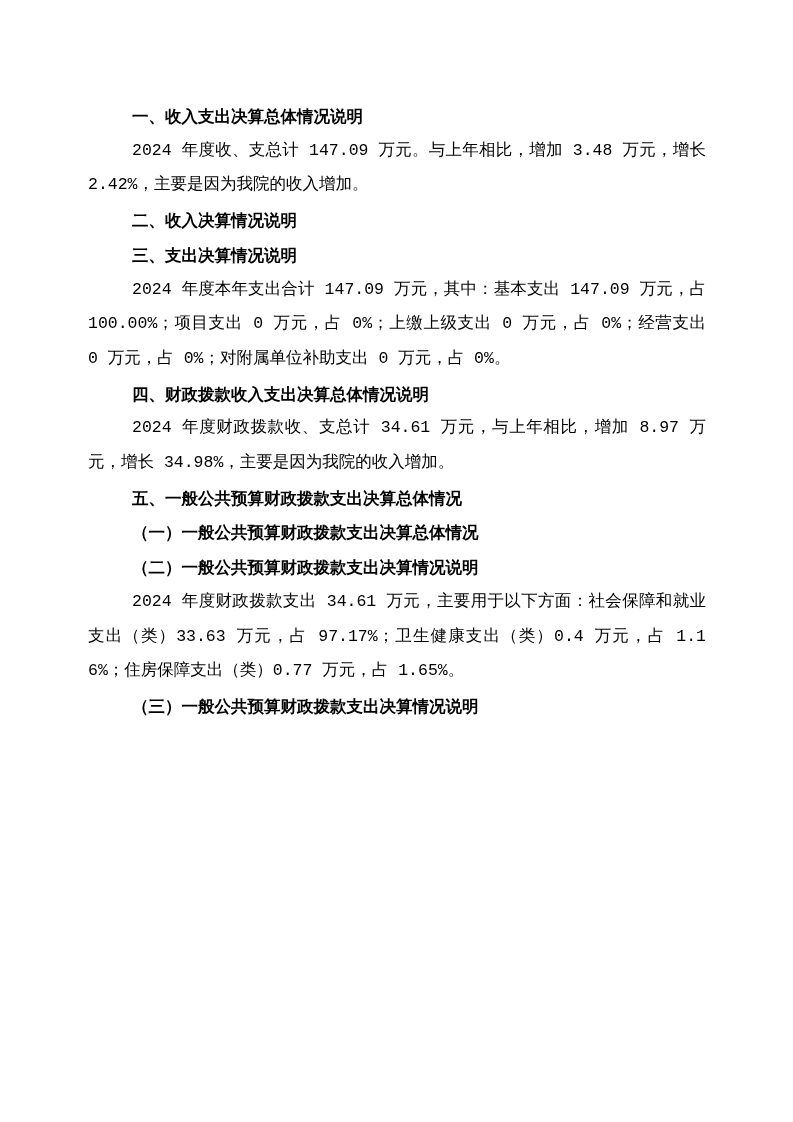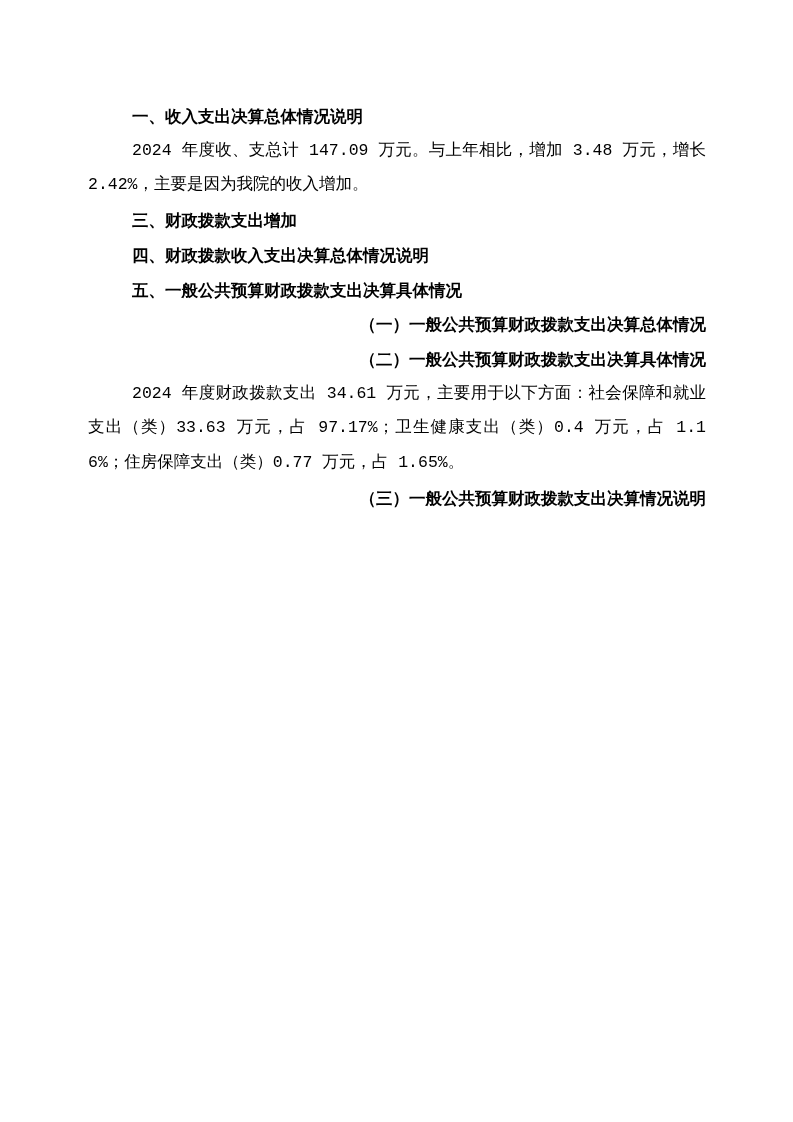--- a/index.html
+++ b/index.html
@@ -34,35 +34,38 @@
     color: #000000;
   }
   .doc-heading {
     font-family: "Liberation Sans", "DejaVu Sans", sans-serif;
     font-weight: bold;
     text-align: left;
   }
   .doc-subheading {
     font-family: "Liberation Sans", "DejaVu Sans", sans-serif;
     font-weight: bold;
-    text-align: right;
+    text-align: left;
   }
   .doc-paragraph {
     font-family: Liberation Mono, monospace;
     font-weight: normal;
   }
 </style>
 </head>
 <body>
 
 <div class="page">
   <div class="content" id="doc-content">
       <p class="doc-block doc-heading">一、收入支出决算总体情况说明</p>
       <p class="doc-block doc-paragraph">2024 年度收、支总计 147.09 万元。与上年相比，增加 3.48 万元，增长 2.42%，主要是因为我院的收入增加。</p>
-      <p class="doc-block doc-heading">三、财政拨款支出增加</p>
+      <p class="doc-block doc-heading">二、收入决算情况说明</p>
+      <p class="doc-block doc-heading">三、支出决算情况说明</p>
+      <p class="doc-block doc-paragraph">2024 年度本年支出合计 147.09 万元，其中：基本支出 147.09 万元，占 100.00%；项目支出 0 万元，占 0%；上缴上级支出 0 万元，占 0%；经营支出 0 万元，占 0%；对附属单位补助支出 0 万元，占 0%。</p>
       <p class="doc-block doc-heading">四、财政拨款收入支出决算总体情况说明</p>
-      <p class="doc-block doc-heading">五、一般公共预算财政拨款支出决算具体情况</p>
+      <p class="doc-block doc-paragraph">2024 年度财政拨款收、支总计 34.61 万元，与上年相比，增加 8.97 万元，增长 34.98%，主要是因为我院的收入增加。</p>
+      <p class="doc-block doc-heading">五、一般公共预算财政拨款支出决算总体情况</p>
       <p class="doc-block doc-subheading">（一）一般公共预算财政拨款支出决算总体情况</p>
-      <p class="doc-block doc-subheading">（二）一般公共预算财政拨款支出决算具体情况</p>
+      <p class="doc-block doc-subheading">（二）一般公共预算财政拨款支出决算情况说明</p>
       <p class="doc-block doc-paragraph">2024 年度财政拨款支出 34.61 万元，主要用于以下方面：社会保障和就业支出（类）33.63 万元，占 97.17%；卫生健康支出（类）0.4 万元，占 1.16%；住房保障支出（类）0.77 万元，占 1.65%。</p>
       <p class="doc-block doc-subheading">（三）一般公共预算财政拨款支出决算情况说明</p>
     </div>
 </div>
 
 </body></html>

